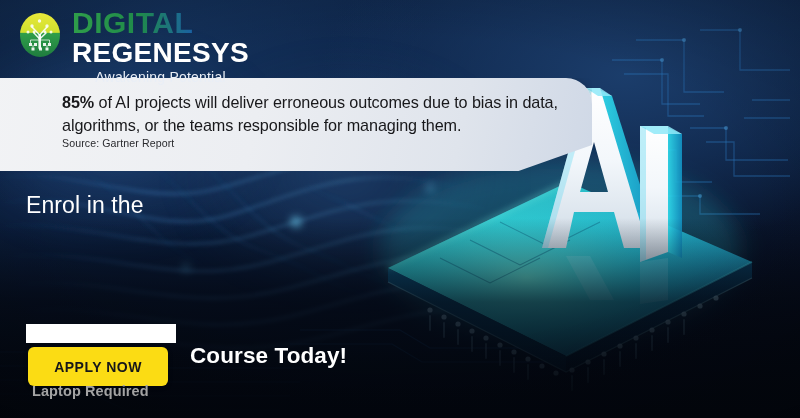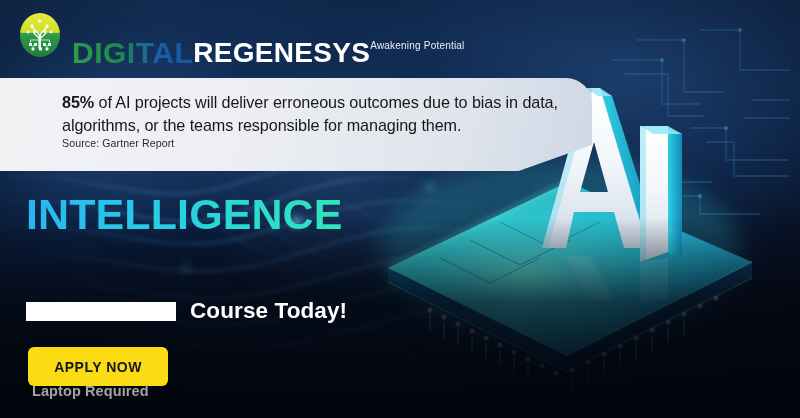--- a/index.html
+++ b/index.html
@@ -62,39 +62,39 @@
   
   .logo-block {
     position: absolute;
     left: 16px; top: 8px;
     display: flex;
     align-items: flex-start;
     gap: 8px;
     z-index: 30;
   }
   .logo-mark { width: 48px; height: 50px; flex: none; margin-top: 2px; }
-  .logo-text { display: flex; flex-direction: row; line-height: 1; margin-top: 30px; }
+  .logo-text { display: flex; flex-direction: column; line-height: 1; }
   .logo-word1 {
     font-size: 30px;
     font-weight: 800;
     letter-spacing: .5px;
     background: linear-gradient(90deg, #2f9e4a 0%, #1f8a4a 38%, #1a5fa8 70%, #1657a0 100%);
     -webkit-background-clip: text;
     background-clip: text;
     color: transparent;
   }
   .logo-word2 {
     font-size: 28px;
     font-weight: 800;
     letter-spacing: .3px;
     color: #ffffff;
     margin-top: 1px;
   }
   .logo-tag {
-    font-size: 10px;
+    font-size: 14px;
     font-weight: 400;
     color: #e9eef6;
     letter-spacing: .2px;
     text-align: center;
     margin-top: 3px;
   }
 
   
   .quote-panel {
     position: absolute;
@@ -170,20 +170,21 @@
     width: 150px;
     height: 19px;
     background: #ffffff;
     flex: none;
   }
   .course-today {
     font-size: 22.5px;
     font-weight: 700;
     color: #ffffff;
     letter-spacing: .1px;
+    margin-top: 45px;
   }
 
   
   .apply-btn {
     position: absolute;
     left: 28px;
     top: 347px;
     width: 140px;
     height: 39px;
     background: #fbdc14;
@@ -482,21 +483,21 @@
 
   <div class="quote-panel"></div>
   <div class="quote-inner">
     <div class="quote-text">
       <b>85%</b><span> of AI projects will deliver erroneous outcomes due to bias in data, algorithms, or the teams responsible for managing them.</span>
     </div>
     <div class="quote-source">Source: Gartner Report</div>
   </div>
 
   <div class="headline-block">
-    <div class="big-word w2">INTELLIGENCE</div>
+    <div class="enrol-line">Enrol in the</div>
   </div>
 
   <div class="course-row">
     <div class="redact-bar"></div>
     <div class="course-today">Course Today!</div>
   </div>
 
   <button class="apply-btn">APPLY NOW</button>
   <div class="laptop-note">Laptop Required</div>
 

